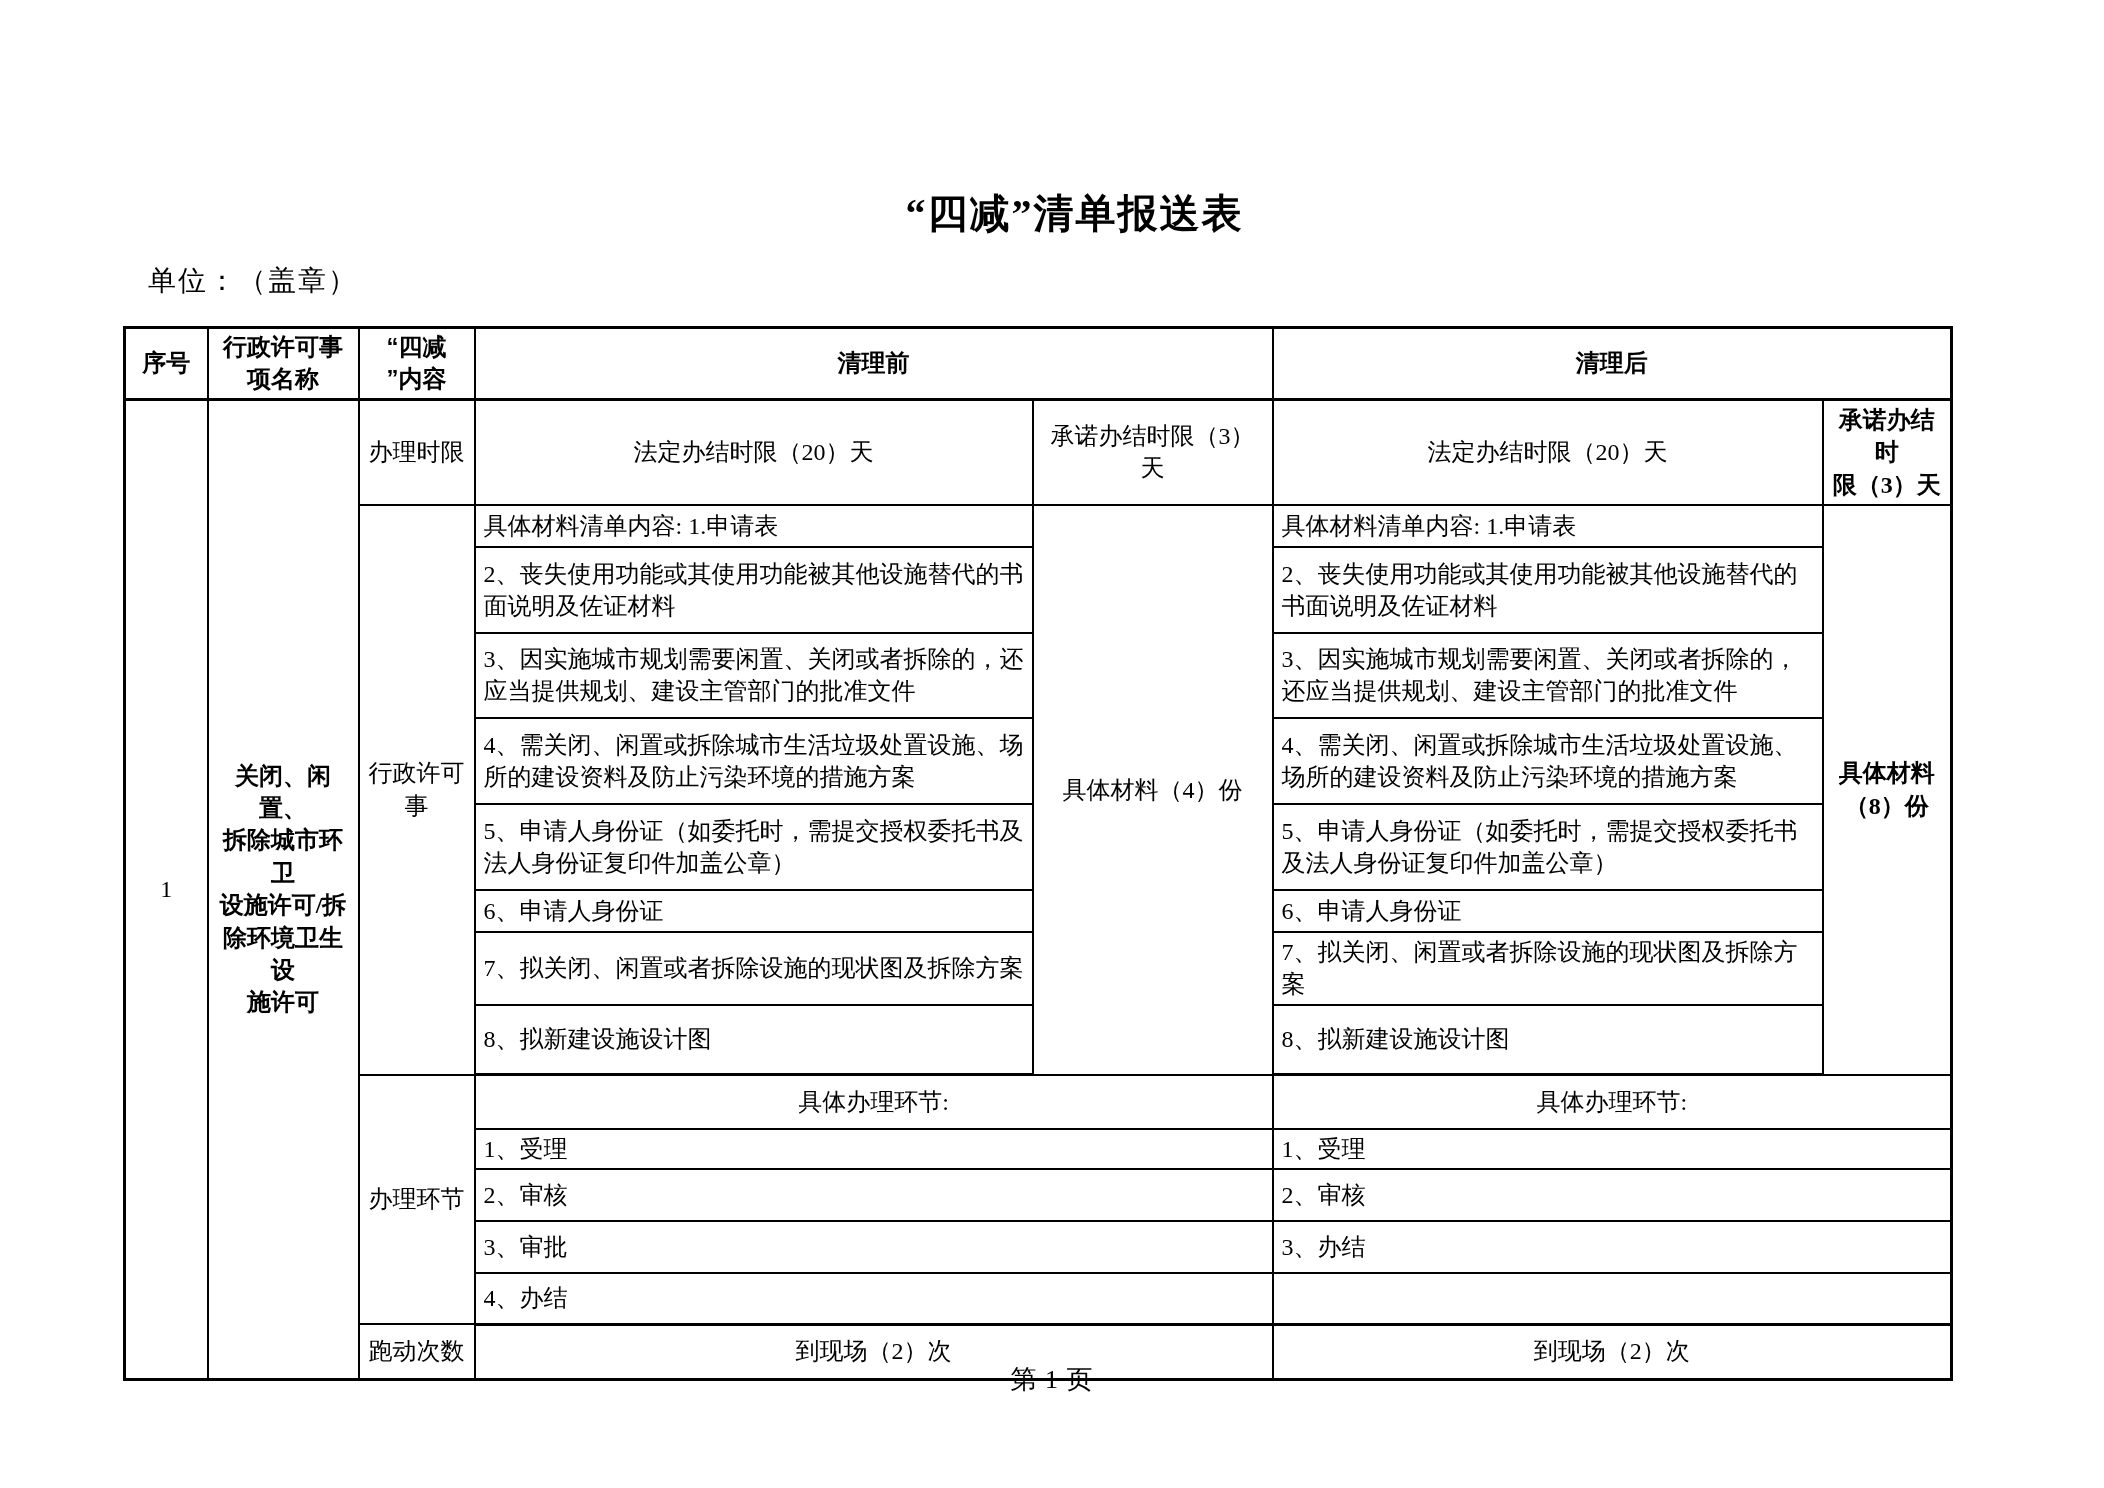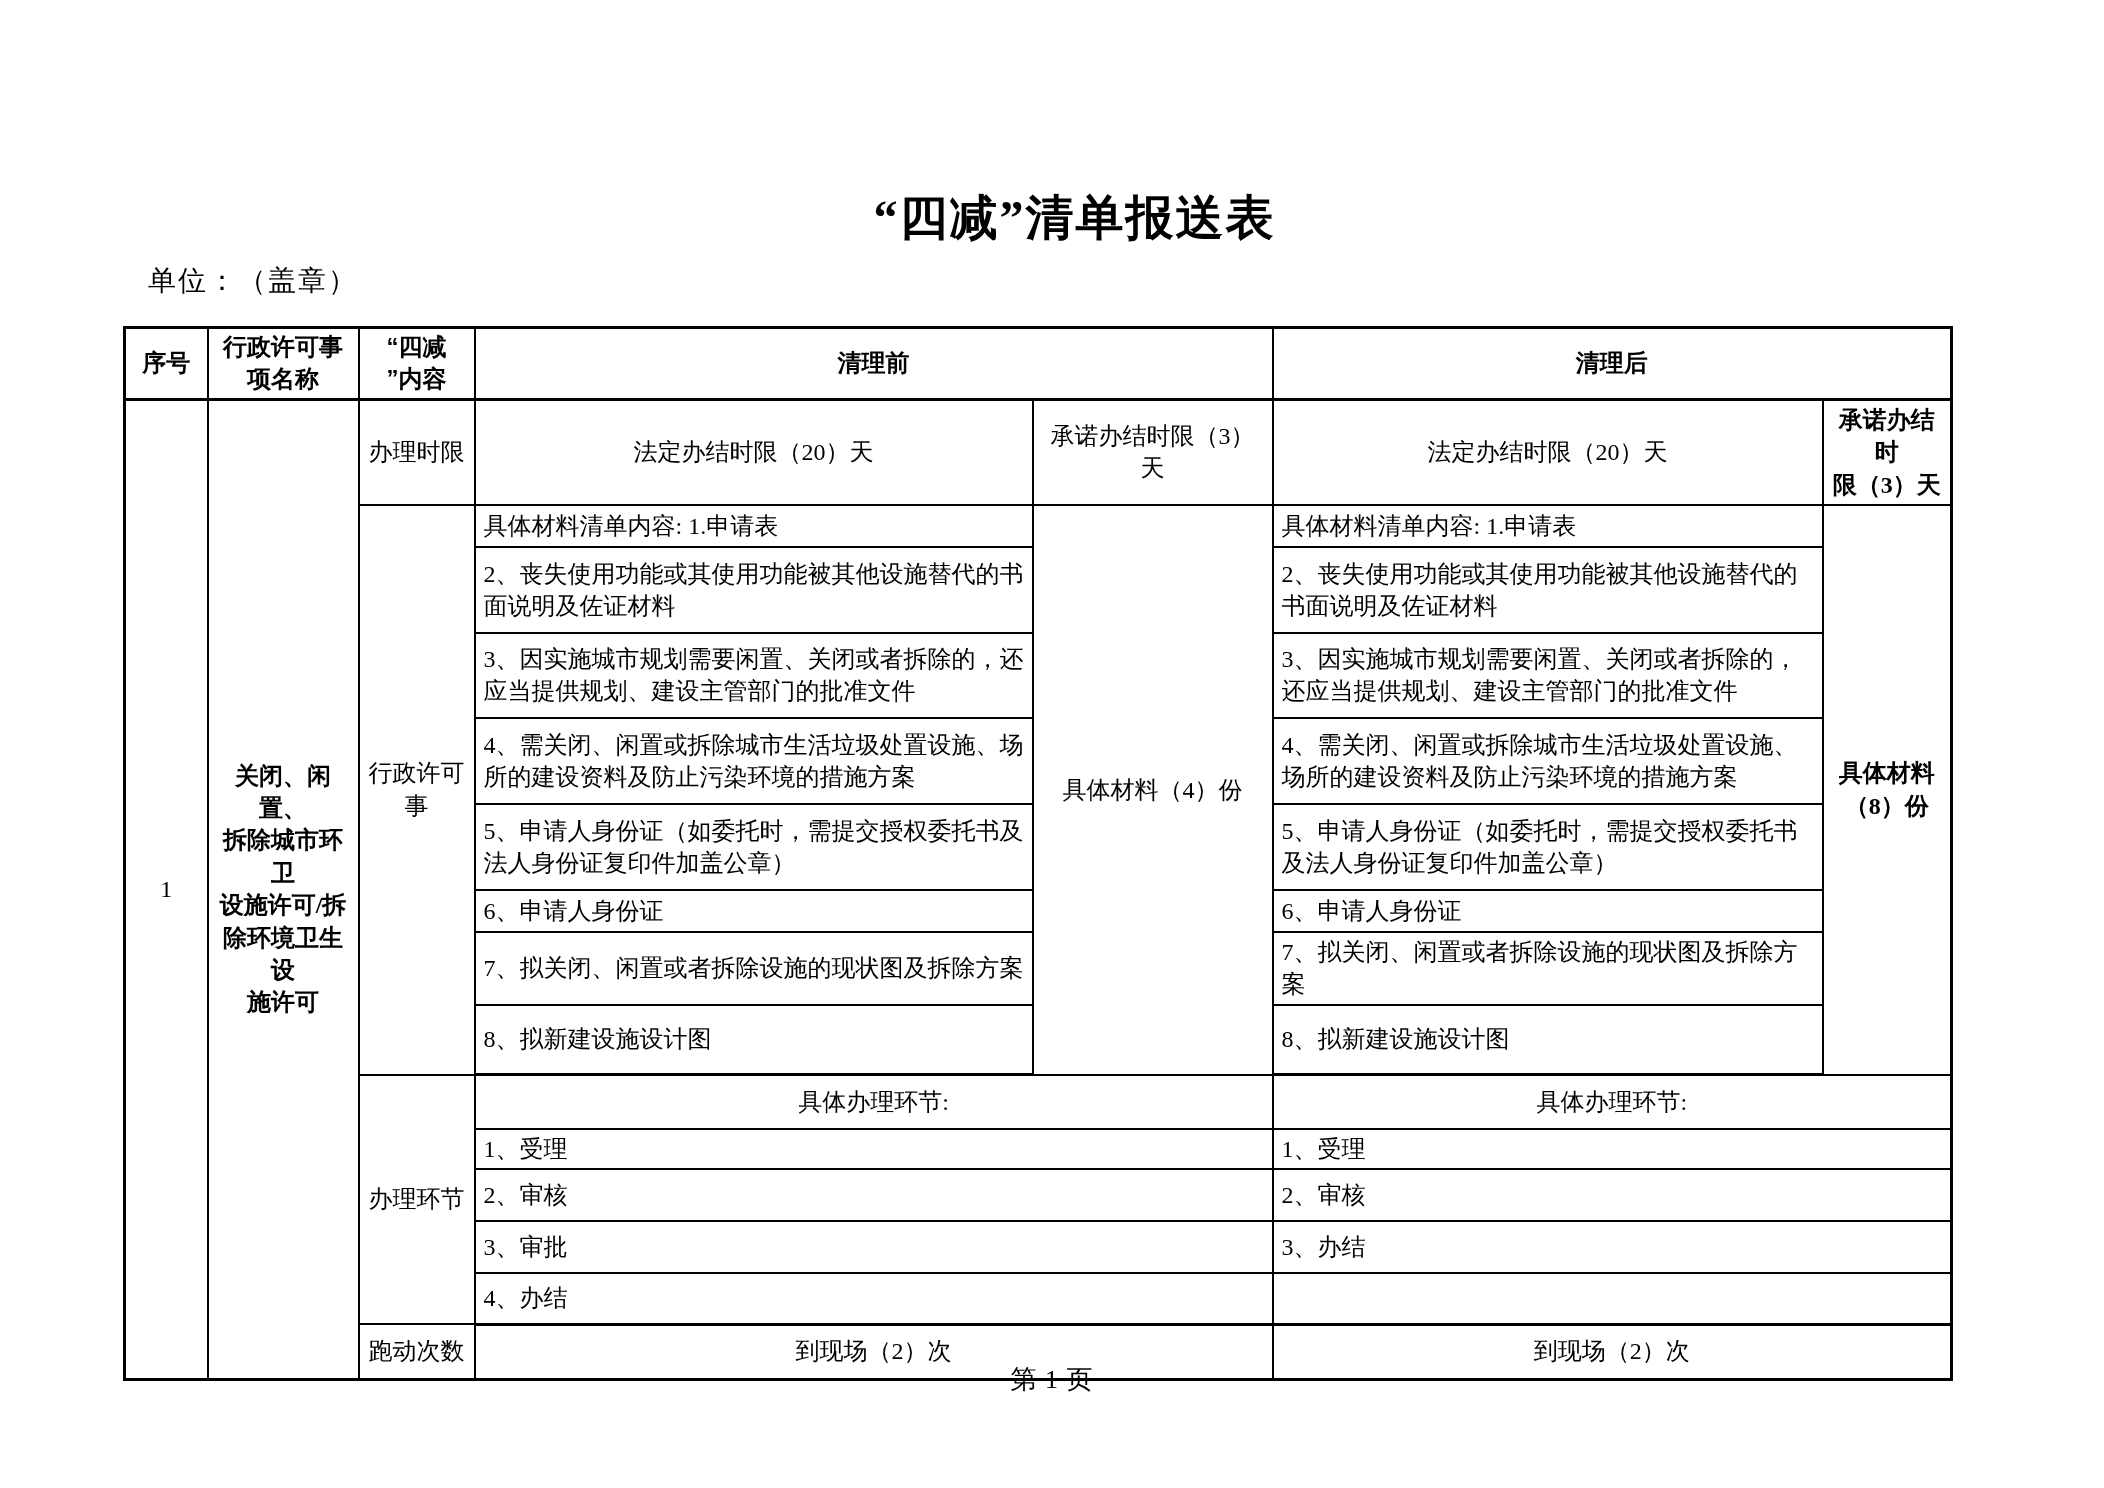--- a/index.html
+++ b/index.html
@@ -8,21 +8,21 @@
     width: 2104px; height: 1488px;
     position: relative;
     font-family: "Liberation Serif", "DejaVu Serif", serif;
     color: #000;
     overflow: hidden;
   }
   .doc-title {
     position: absolute;
     top: 186px; left: 0; width: 100%;
     text-align: center;
-    font-size: 48px;
+    font-size: 40px;
     font-weight: bold;
     letter-spacing: 2px;
     font-family: "Liberation Serif", "DejaVu Serif", serif;
     padding-left: 45px;
   }
   .unit-line {
     position: absolute;
     top: 262px; left: 148px;
     font-size: 28px;
     letter-spacing: 2px;

